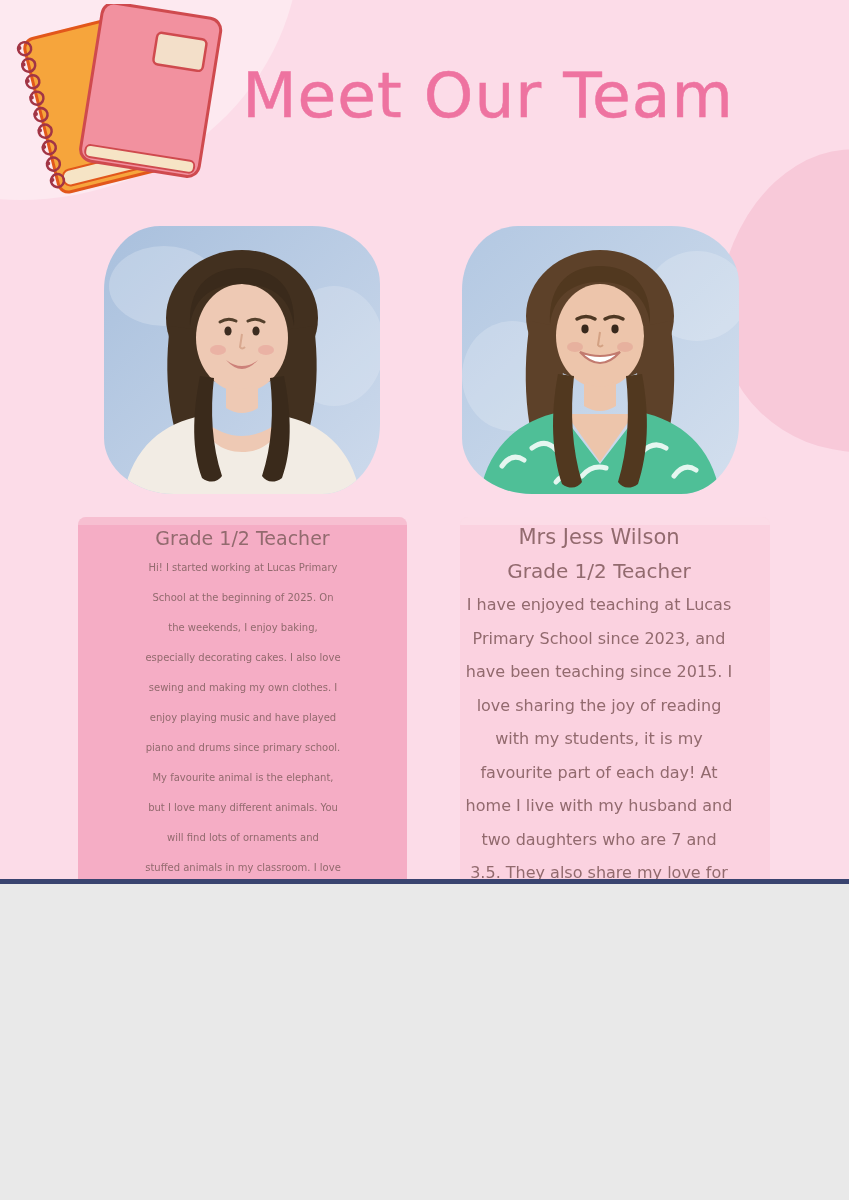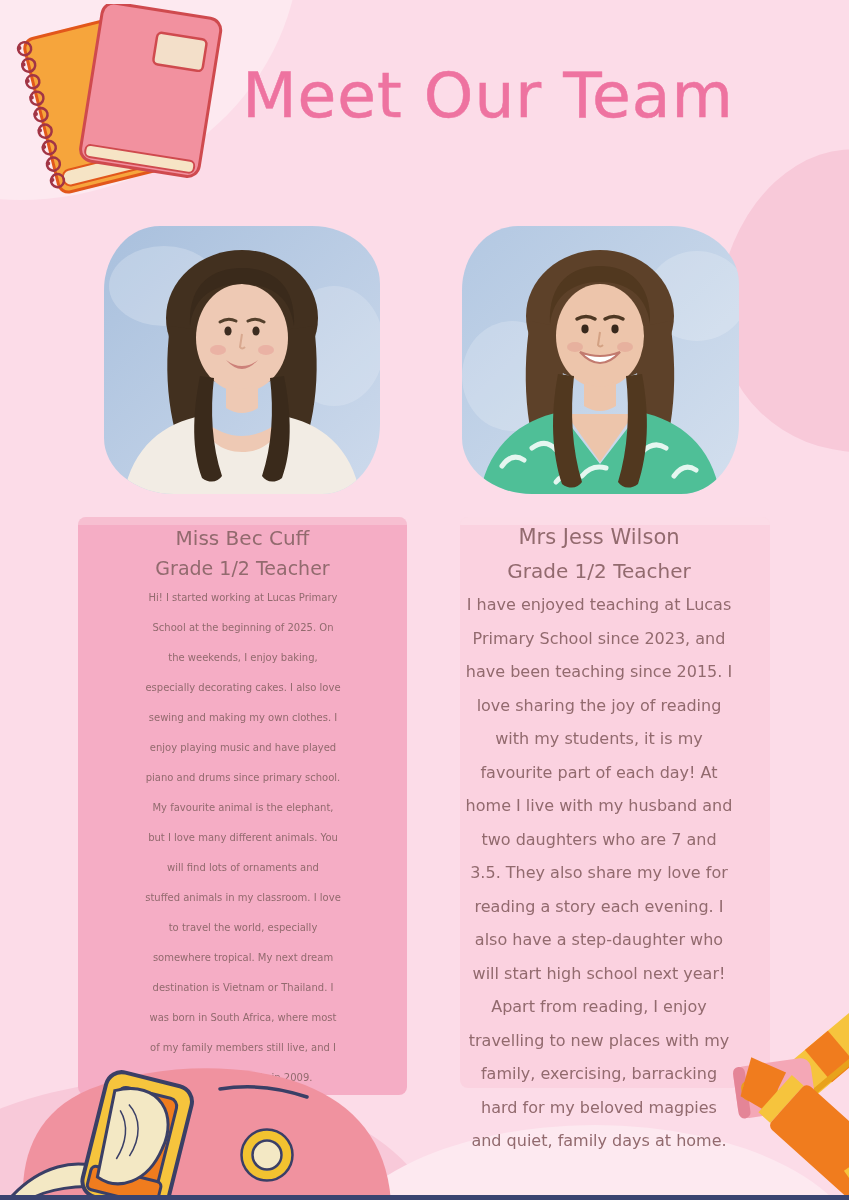--- a/index.html
+++ b/index.html
@@ -1,17 +1,17 @@
 <!DOCTYPE html>
 <html><head>
 <meta charset="utf-8">
 <style>
   html,body{margin:0;padding:0;background:#e9e9e9;}
   .page{
-    position:relative;width:849px;height:1200px;overflow:hidden;
+    position:relative;width:849px;height:884px;overflow:hidden;
     background:#fcdce8;
     font-family:"DejaVu Sans","Liberation Sans",sans-serif;
   }
   
   .swoosh-top-left{position:absolute;left:-260px;top:-320px;width:560px;height:520px;
     background:#fde9f0;border-radius:50%;}
   .blob-right{position:absolute;left:720px;top:150px;width:260px;height:300px;
     background:#f8c9d9;border-radius:48% 52% 45% 55% / 55% 45% 52% 48%;transform:rotate(10deg);}
   .blob-bottom-left{position:absolute;left:-120px;top:1080px;width:560px;height:320px;
     background:#f8c9d9;border-radius:50%;}
@@ -171,21 +171,20 @@
       </g>
       <path d="M96,148 C88,190 90,228 100,258 C108,264 116,262 120,256 C110,224 108,186 112,150 Z" fill="#51381f"></path>
       <path d="M180,148 C188,190 186,228 176,258 C168,264 160,262 156,256 C166,224 168,186 164,150 Z" fill="#51381f"></path>
     </svg>
   </div>
 
   <div class="card card-1"></div>
   <div class="card card-2"></div>
 
   <div class="textcol textcol-1">
-    <div class="t-name">Miss Bec Cuff</div>
     <div class="t-role">Grade 1/2 Teacher</div>
     <div class="t-bio">Hi! I started working at Lucas Primary
 School at the beginning of 2025. On
 the weekends, I enjoy baking,
 especially decorating cakes. I also love
 sewing and making my own clothes. I
 enjoy playing music and have played
 piano and drums since primary school.
 My favourite animal is the elephant,
 but I love many different animals. You

